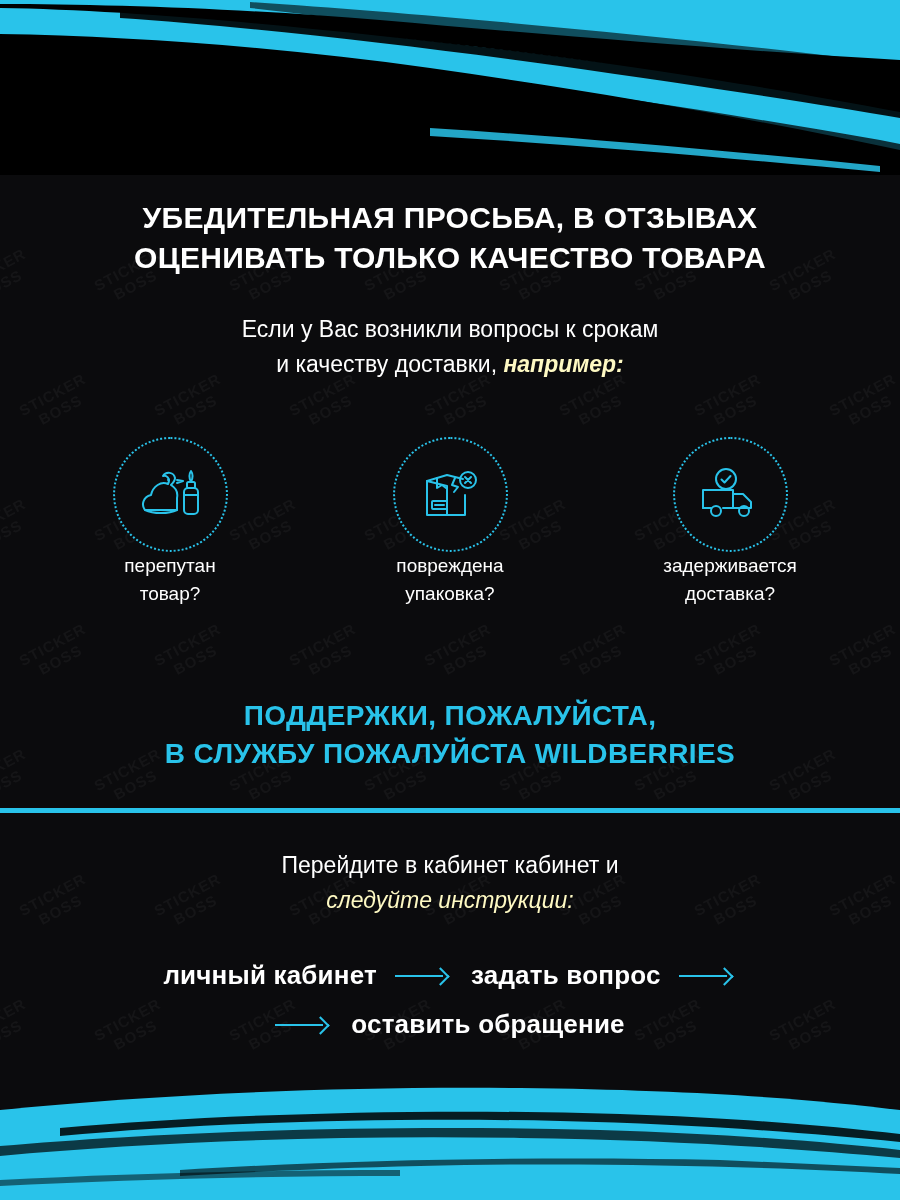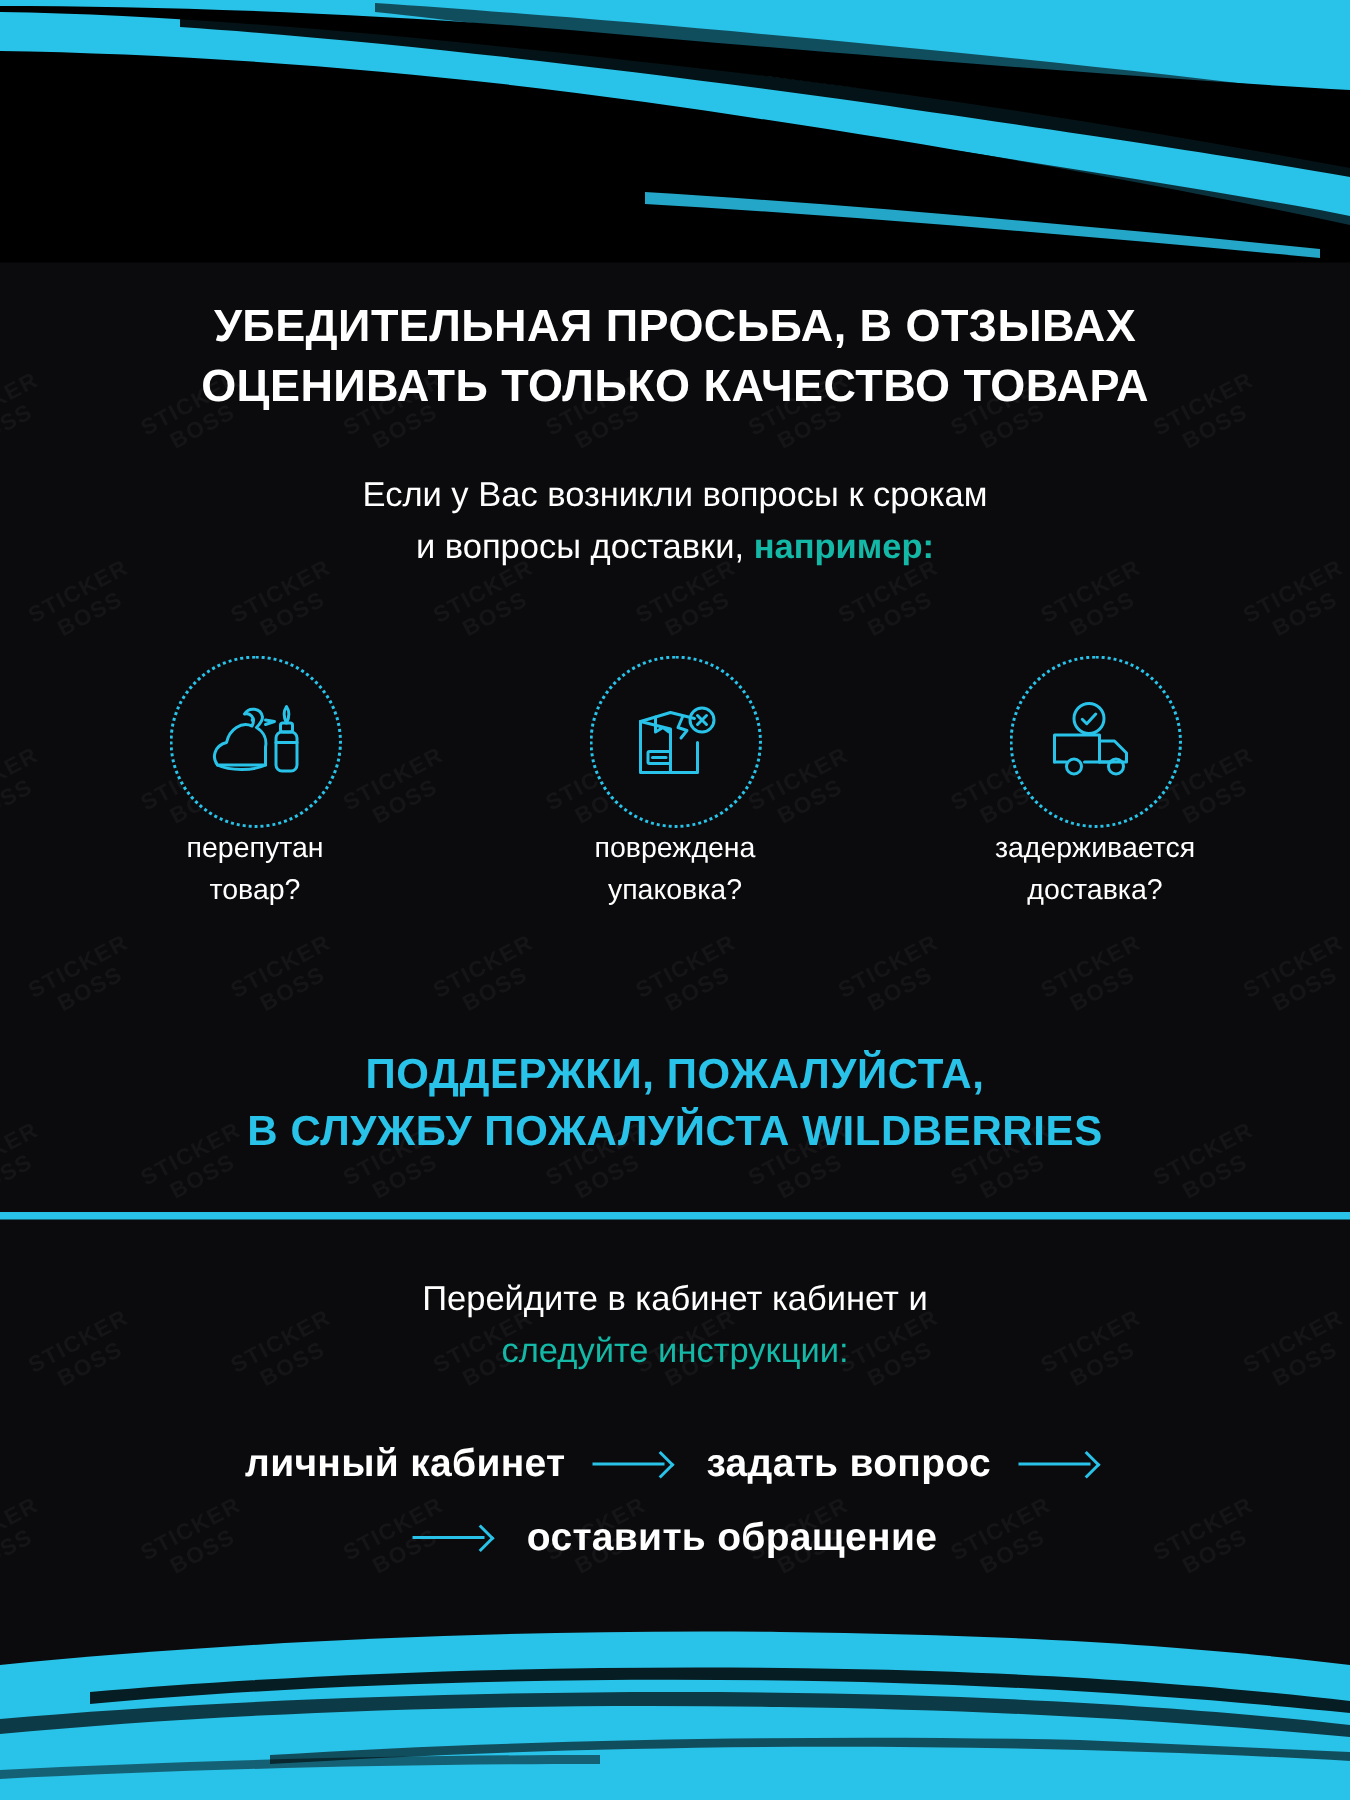--- a/index.html
+++ b/index.html
@@ -76,21 +76,21 @@
 
   .subline {
     position: absolute;
     top: 312px; left: 0; width: 900px;
     text-align: center;
     color: #ffffff;
     font-size: 23px;
     line-height: 1.52;
     padding: 0 90px;
   }
-  .accent { color: #14b8a6; font-weight: bold; }
+  .accent { color: #fef9c3; font-weight: bold; font-style: italic; }
 
   
   .icon-row {
     position: absolute;
     top: 437px; left: 0; width: 900px;
     display: flex;
     justify-content: center;
     gap: 100px;
   }
   .icon-item {
@@ -354,21 +354,21 @@
     <path d="M180,90 C340,80 540,76 720,80 L900,88 L900,94 C760,86 580,82 420,86 C330,88 250,92 180,96 Z" fill="#000" opacity="0.6"></path>
     <path d="M0,100 C120,94 260,90 400,90 L400,96 C250,96 120,100 0,106 Z" fill="#000" opacity="0.5"></path>
   </svg>
 
   <div class="content">
 
     <div class="headline">УБЕДИТЕЛЬНАЯ ПРОСЬБА, В ОТЗЫВАХ ОЦЕНИВАТЬ ТОЛЬКО КАЧЕСТВО ТОВАРА</div>
 
     <div class="subline">
       <span>Если у Вас возникли вопросы к срокам</span><br>
-      <span>и вопросы доставки,</span>
+      <span>и качеству доставки,</span>
       <span class="accent">например:</span>
     </div>
 
     <div class="icon-row">
 
       <div class="icon-item">
         <div class="circle">
           <svg width="66" height="62" viewBox="0 0 66 62" fill="none" stroke="#29c3ea" stroke-width="2" stroke-linecap="round" stroke-linejoin="round">
 
             <path d="M8 46 C4 41 6 33 14 31 C16 22 24 17 31 20 C34 14 29 11 26 12 C29 7 37 8 38 14 C38 17 36 19 34 21 C39 24 41 29 40 34 L40 46 Z"></path>

